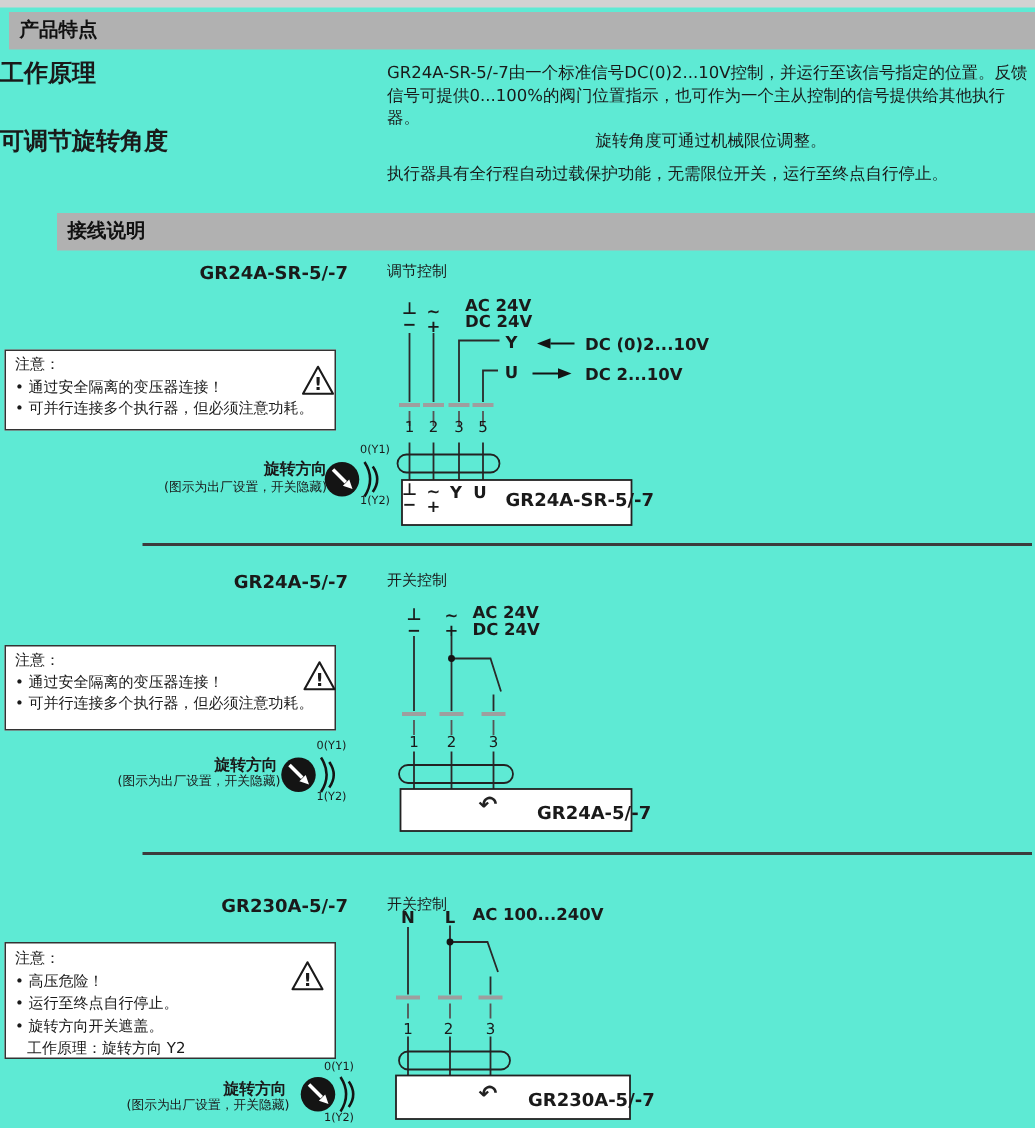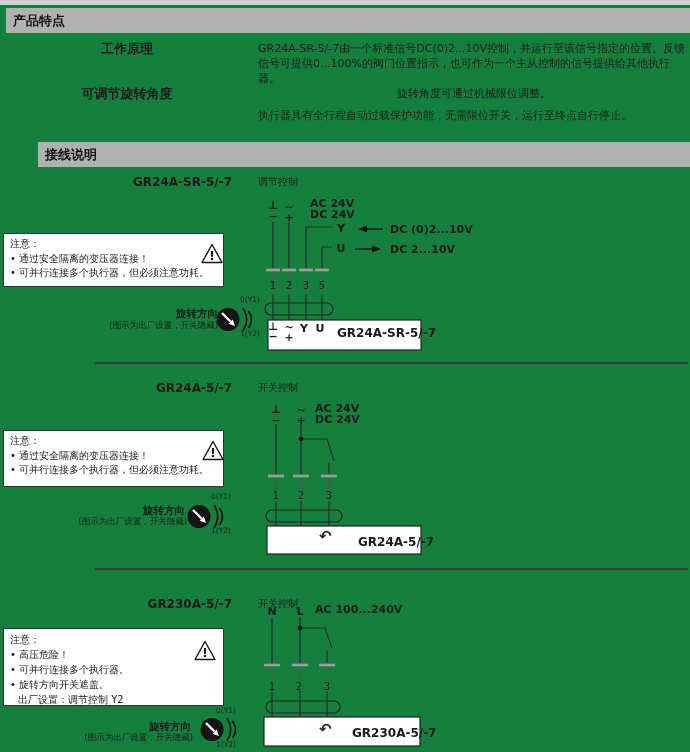--- a/index.html
+++ b/index.html
@@ -1,22 +1,22 @@
 <!DOCTYPE html>
 <html><head>
 <meta charset="utf-8">
 <style>
   html,body{margin:0;padding:0;background:#fff;}
-  .page{position:relative;width:690px;height:752px;background:#15803d;overflow:hidden;
+  .page{position:relative;width:690px;height:752px;background:#5eead4;overflow:hidden;
         font-family:"DejaVu Sans","Liberation Sans",sans-serif;color:#1a1a1a;}
   .abs{position:absolute;}
   .strip{position:absolute;left:0;top:0;width:690px;height:5px;background:#d2d2d2;}
   .bar{position:absolute;left:6px;width:684px;height:25px;background:#b1b1b1;
        font-size:13px;font-weight:600;line-height:25px;padding-left:7px;box-sizing:border-box;color:#111;}
-  .feat-label{position:absolute;left:12px;width:230px;text-align:center;font-size:13px;font-weight:600;line-height:15px;}
+  .feat-label{position:absolute;left:0;width:230px;text-align:left;font-size:16px;font-weight:600;line-height:15px;}
   .feat-text{position:absolute;left:258px;width:432px;font-size:11px;line-height:15px;}
   .sec-title{position:absolute;left:32px;width:200px;text-align:right;font-size:12px;font-weight:bold;line-height:13px;}
   .ctrl-label{position:absolute;left:258px;font-size:10px;line-height:13px;}
   .sym{position:absolute;width:16px;text-align:center;font-size:11px;font-weight:bold;line-height:11px;}
   .num{position:absolute;width:16px;text-align:center;font-size:10px;line-height:11px;}
   .pwr{position:absolute;font-size:11px;font-weight:bold;line-height:11px;}
   .model{position:absolute;font-size:12px;font-weight:bold;line-height:12px;}
   .notice{position:absolute;left:3px;width:221px;border:1px solid #333;background:#fff;
           padding:3px 6px;box-sizing:border-box;font-size:10px;line-height:14.5px;}
   .notice.tall{line-height:15px;}
@@ -223,23 +223,23 @@
   <span class="pwr" style="left:315px;top:604px;">AC 100...240V</span>
   <span class="num" style="left:264px;top:681px;">1</span>
   <span class="num" style="left:291px;top:681px;">2</span>
   <span class="num" style="left:319px;top:681px;">3</span>
   <span class="ccw" style="left:319px;top:722px;">↶</span>
   <span class="model" style="left:352px;top:727px;">GR230A-5/-7</span>
 
   <div class="notice tall" style="top:628px;height:78px;">
     <div>注意：</div>
     <div>• 高压危险！</div>
-    <div>• 可并行连接多个执行器。</div>
+    <div>• 运行至终点自行停止。</div>
     <div>• 旋转方向开关遮盖。</div>
-    <div class="indent">出厂设置：调节控制 Y2</div>
+    <div class="indent">工作原理：旋转方向 Y2</div>
   </div>
   <svg class="abs" style="left:194px;top:640px;" width="22" height="21" viewBox="0 0 22 21">
     <polygon points="11,1.5 21,19.5 1,19.5" fill="none" stroke="#1a1a1a" stroke-width="1.4" stroke-linejoin="round"></polygon>
     <text x="11" y="17" text-anchor="middle" font-size="12" font-weight="bold" fill="#1a1a1a">!</text>
   </svg>
 
   <div class="rot-label" style="left:91px;top:720px;">旋转方向</div>
   <div class="rot-note" style="left:33px;top:732px;">(图示为出厂设置，开关隐藏)</div>
   <svg class="abs" style="left:200px;top:714px;" width="40" height="31" viewBox="0 0 40 31">
     <circle cx="12" cy="15.5" r="11.5" fill="#141414"></circle>

